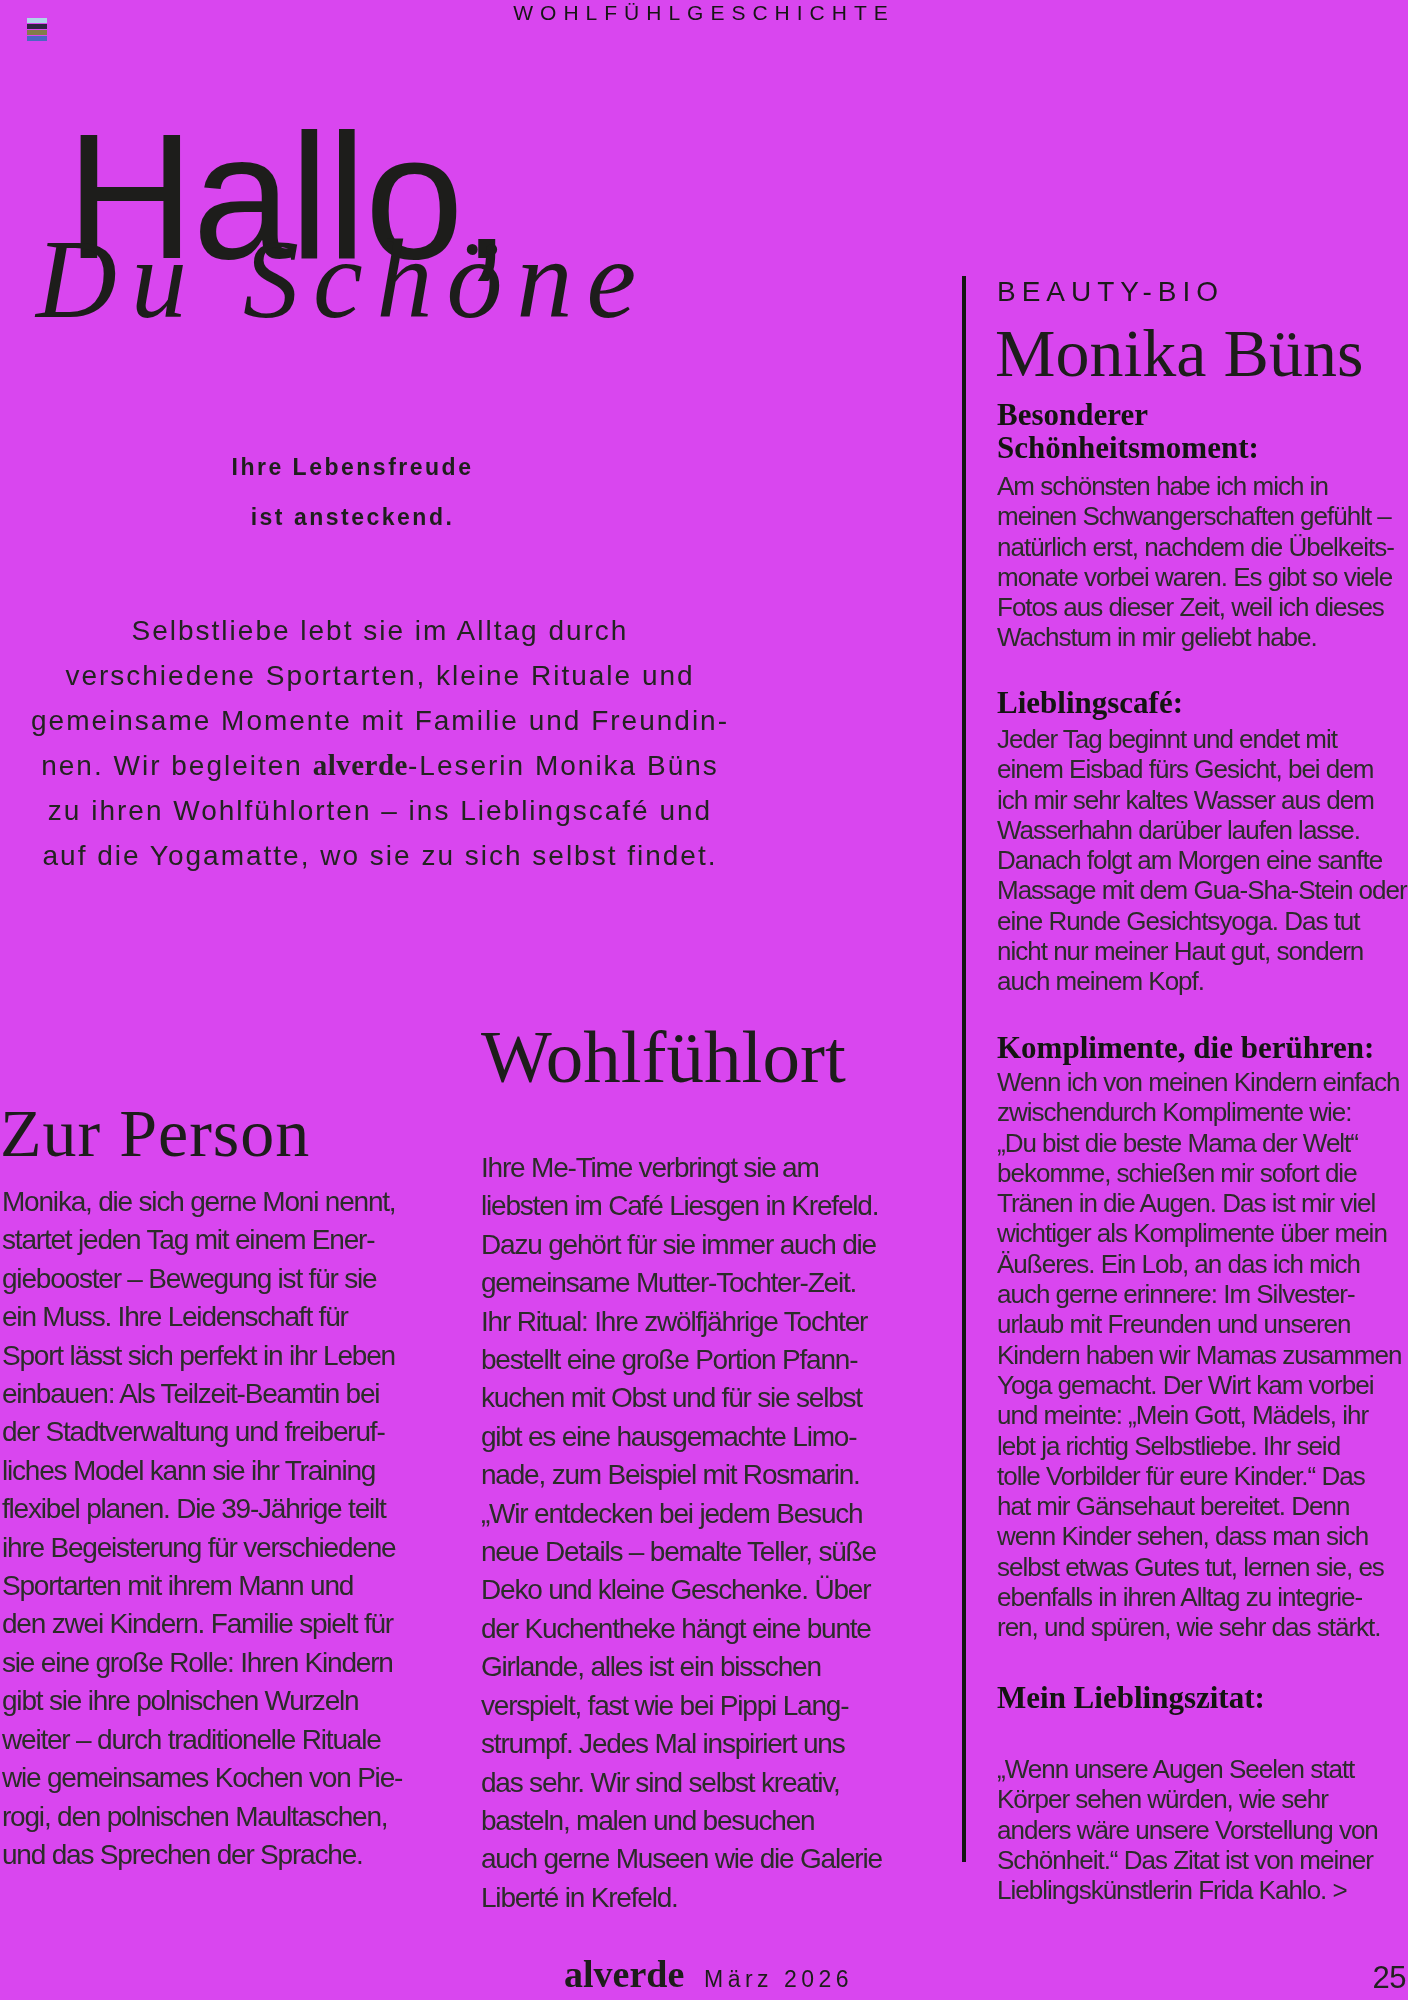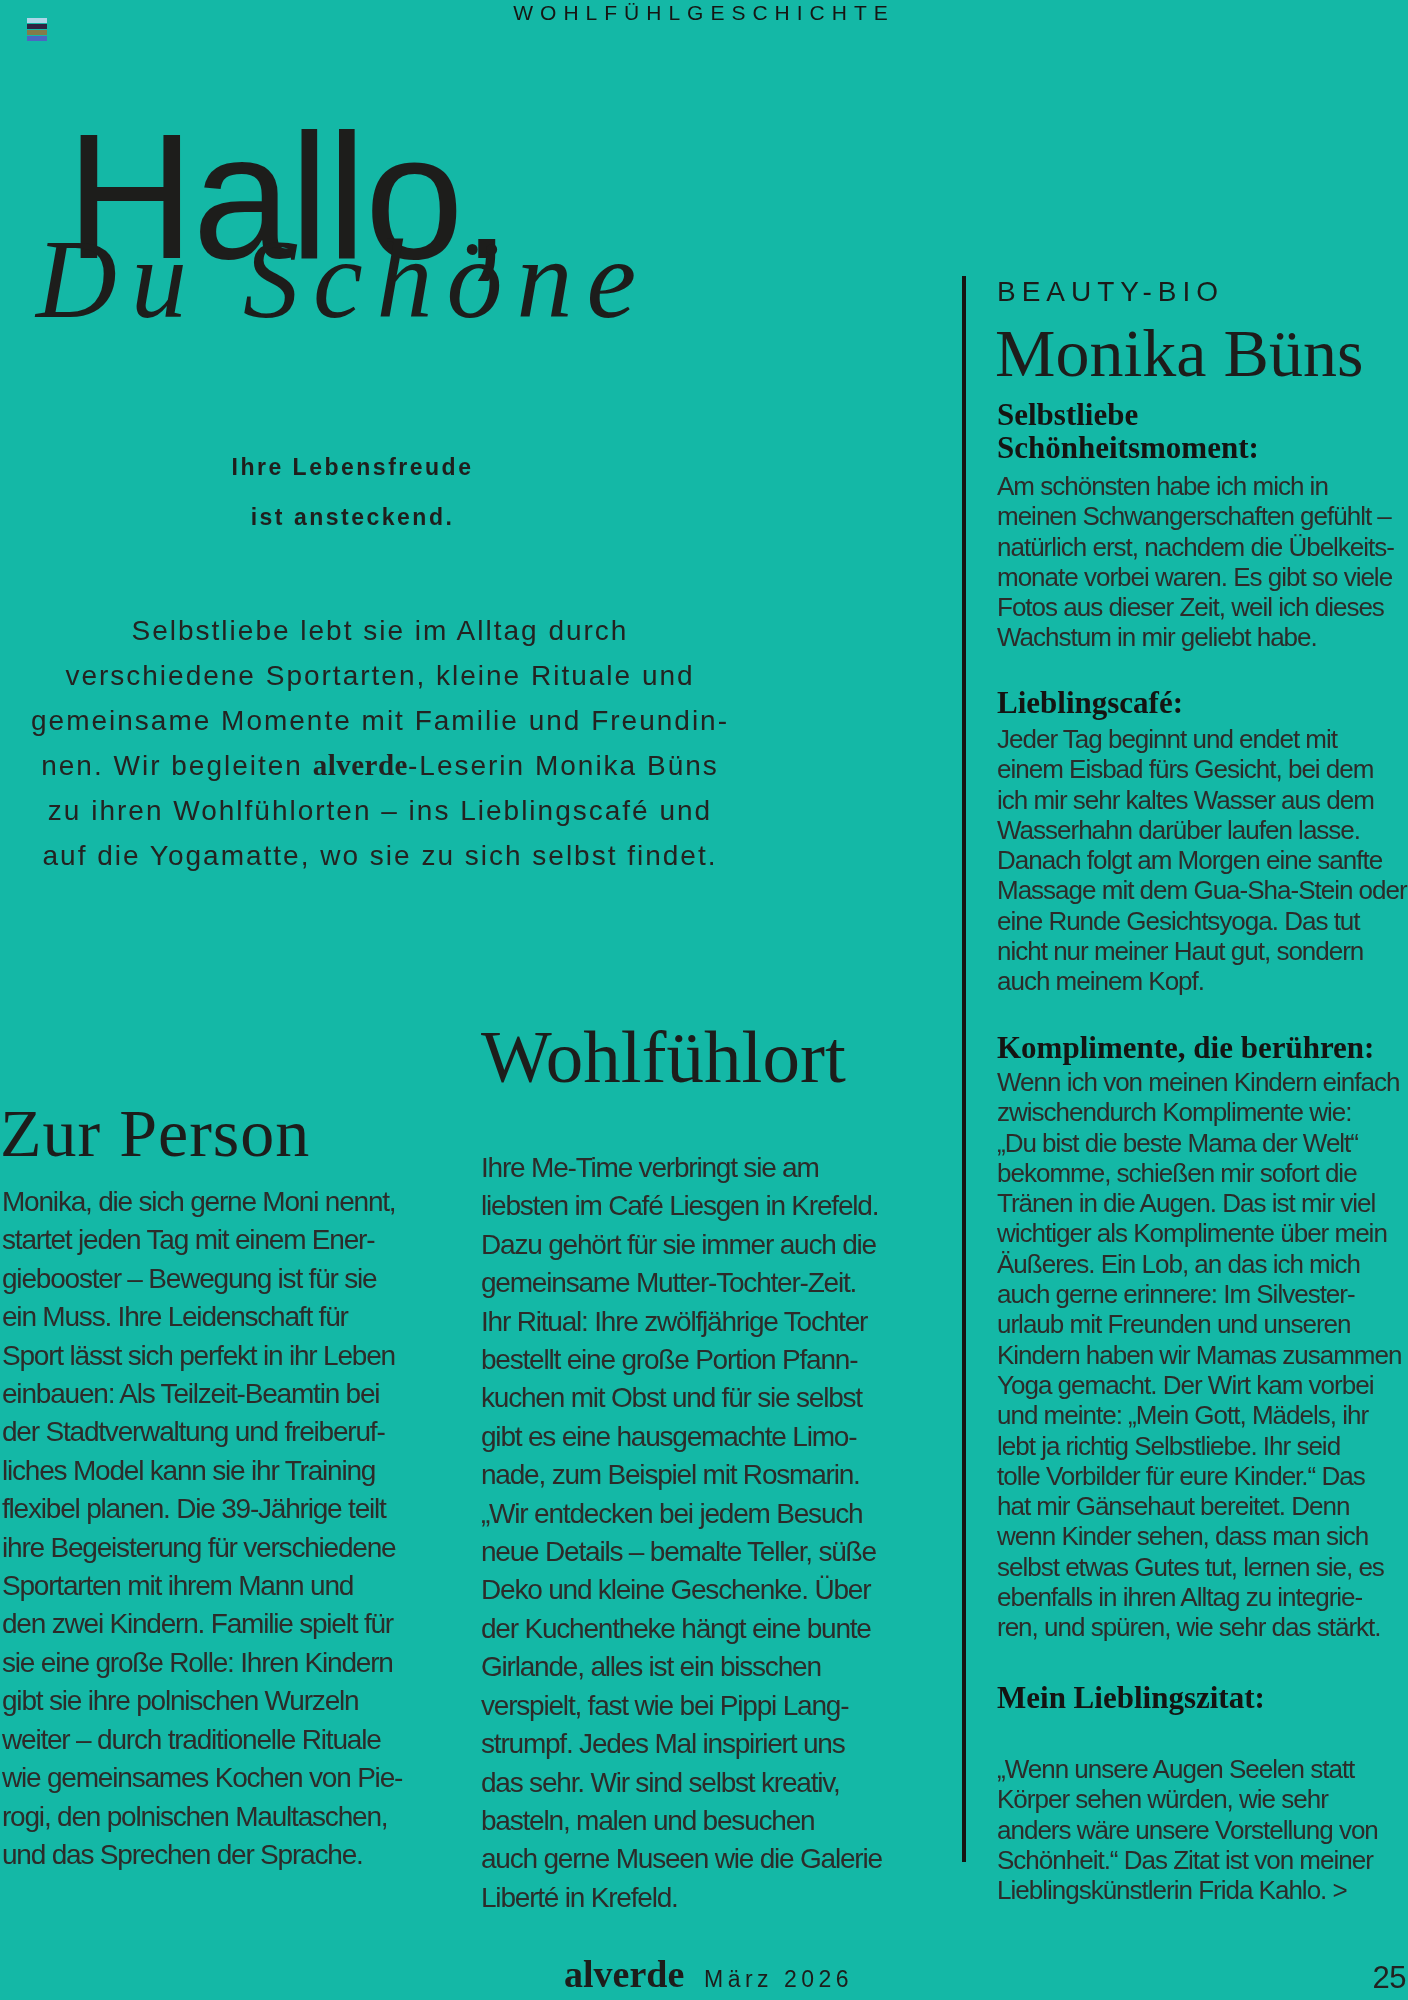--- a/index.html
+++ b/index.html
@@ -1,16 +1,16 @@
 <!DOCTYPE html>
 <html><head>
 <meta charset="utf-8">
 <style>
   html,body{margin:0;padding:0;background:#ffffff;}
-  .page{position:relative;width:1408px;height:2000px;background:#14b8a6;overflow:hidden;
+  .page{position:relative;width:1408px;height:2000px;background:#d946ef;overflow:hidden;
         font-family:"Liberation Sans",sans-serif;color:#1d1d1b;}
 
   
   .corner-mark{position:absolute;left:27px;top:18px;width:20px;display:flex;flex-direction:column;gap:1px;}
   .corner-mark span{display:block;height:5px;width:100%;}
 
   
   .kicker{position:absolute;top:1px;left:0;width:100%;text-align:center;
           font-size:21px;letter-spacing:7px;color:#161614;}
 
@@ -130,21 +130,21 @@
 strumpf. Jedes Mal inspiriert uns
 das sehr. Wir sind selbst kreativ,
 basteln, malen und besuchen
 auch gerne Museen wie die Galerie
 Liberté in Krefeld.</div>
 
   <div class="vrule"></div>
   <div class="rc-kicker">BEAUTY-BIO</div>
   <div class="rc-name">Monika Büns</div>
 
-  <div class="rc-h3 s1-h">Selbstliebe
+  <div class="rc-h3 s1-h">Besonderer
 Schönheitsmoment:</div>
   <div class="rc-body s1-b">Am schönsten habe ich mich in
 meinen Schwangerschaften gefühlt –
 natürlich erst, nachdem die Übelkeits-
 monate vorbei waren. Es gibt so viele
 Fotos aus dieser Zeit, weil ich dieses
 Wachstum in mir geliebt habe.</div>
 
   <div class="rc-h3 s2-h">Lieblingscafé:</div>
   <div class="rc-body s2-b">Jeder Tag beginnt und endet mit

